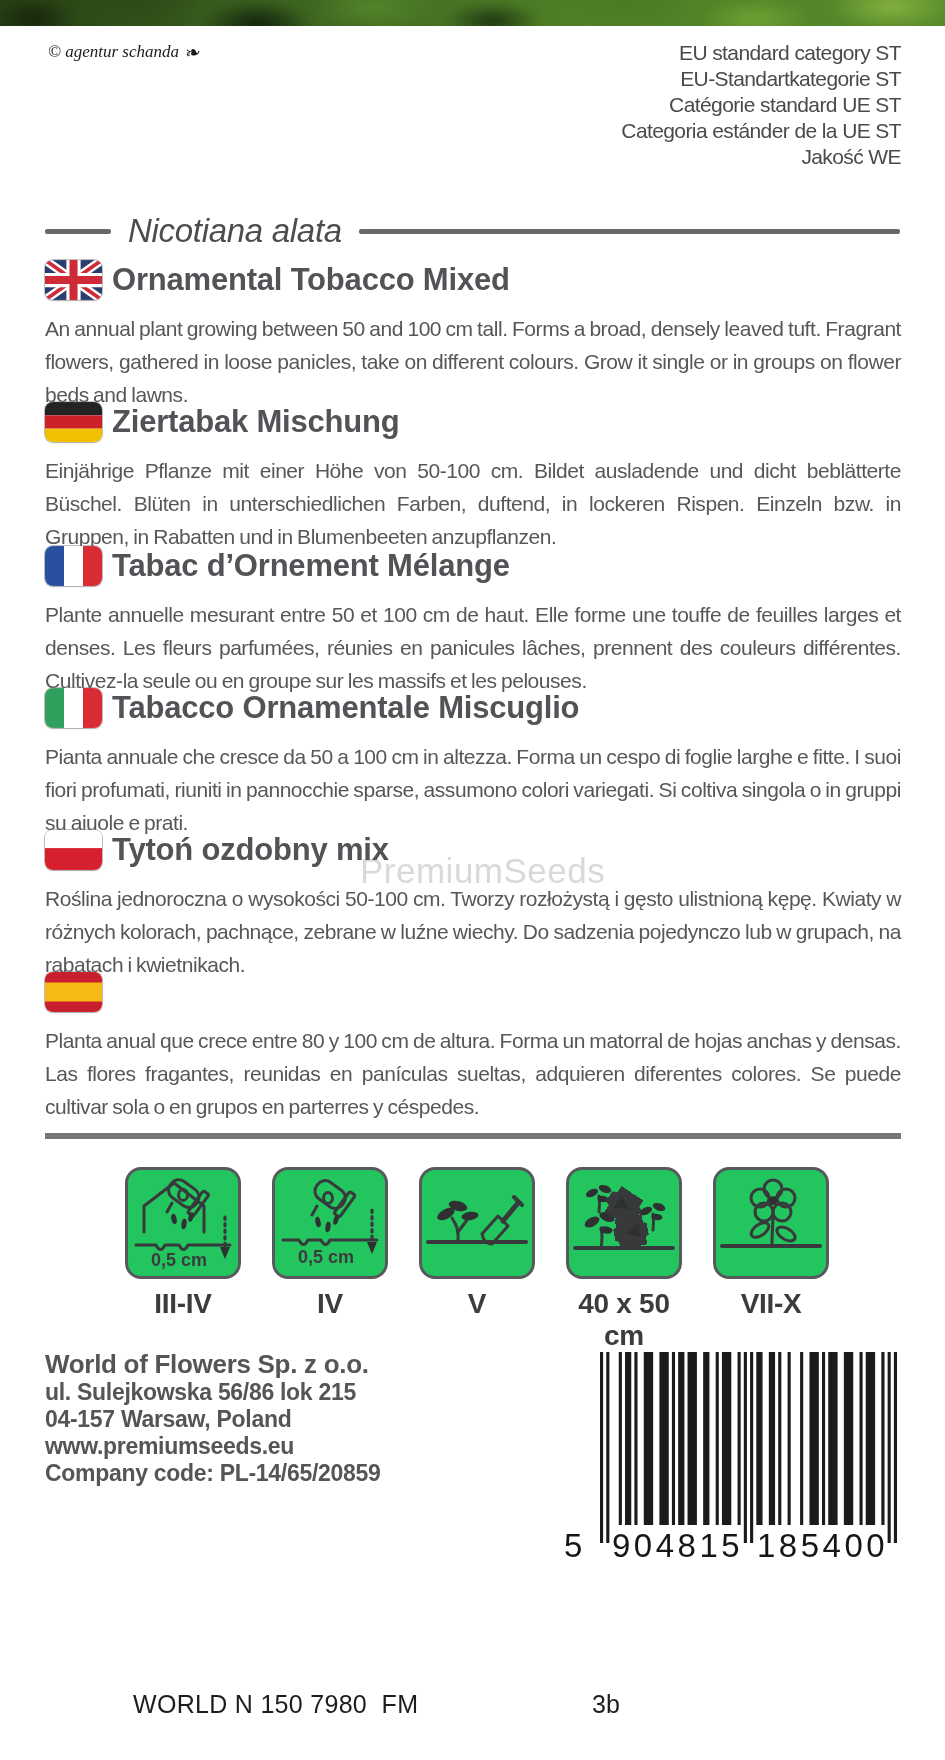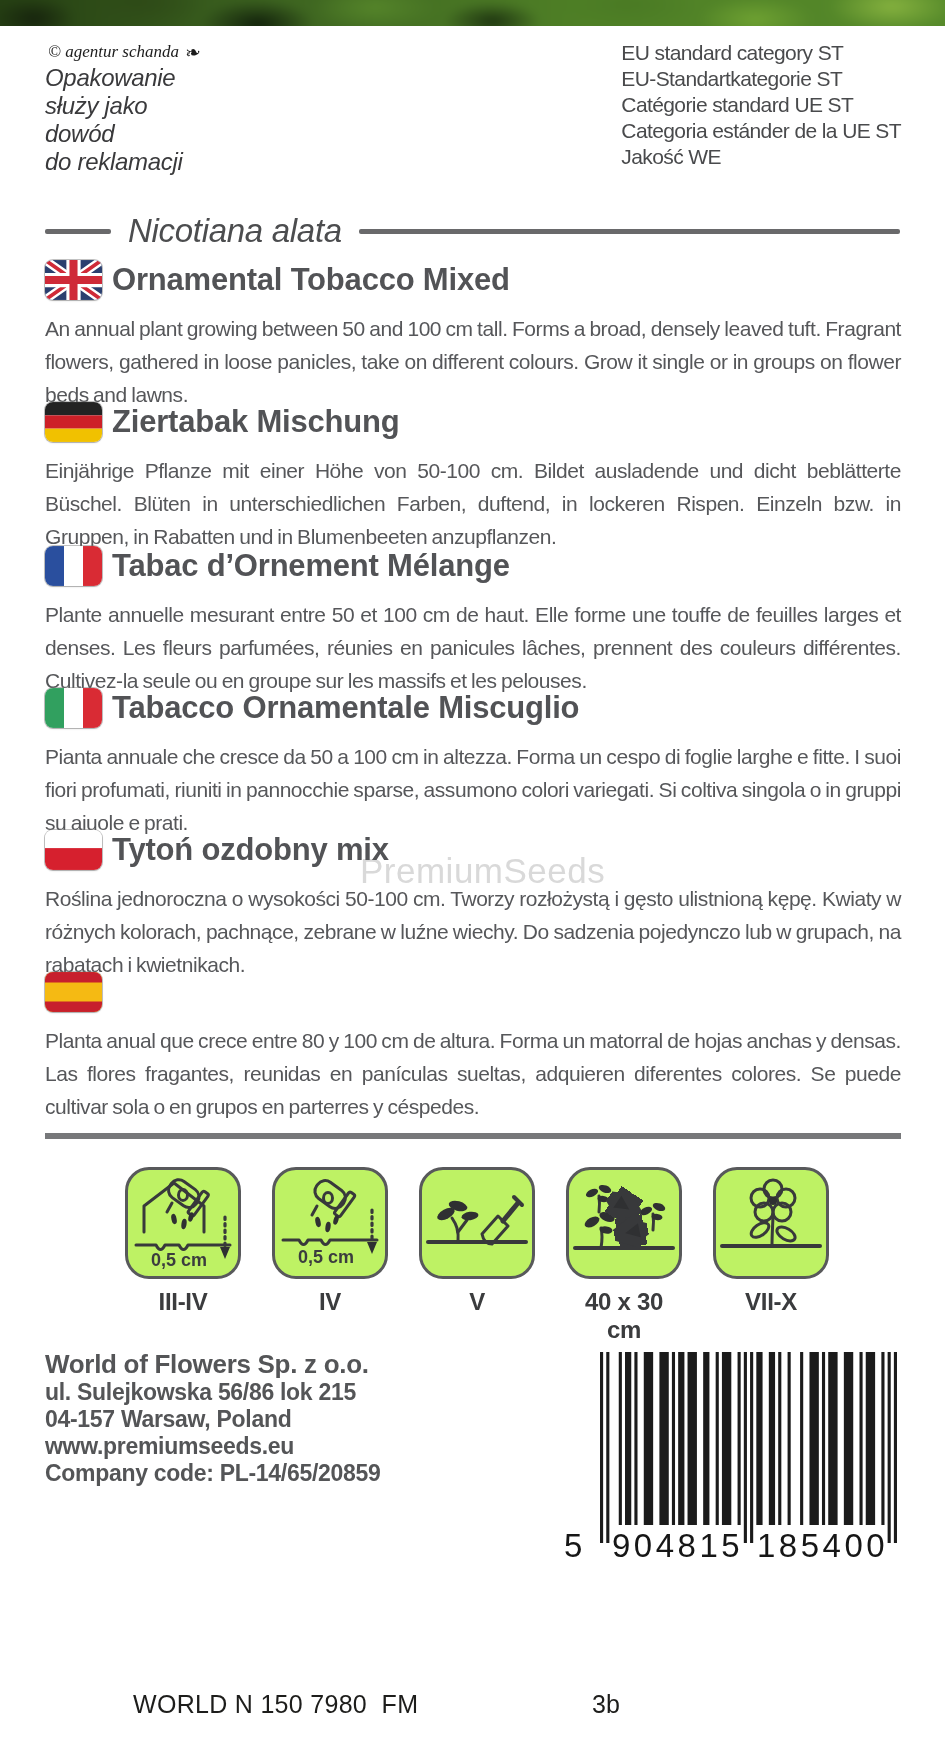--- a/index.html
+++ b/index.html
@@ -20,21 +20,21 @@
       radial-gradient(90px 36px at 93% 38%,#86b23f 0%,rgba(134,178,63,0) 70%),
       linear-gradient(90deg,#243d12,#3d6420 30%,#4f8026 62%,#568a2a 100%);}
 
   .credit{position:absolute;left:48px;top:42px;font-family:"Liberation Serif","DejaVu Serif",serif;
           font-style:italic;font-size:17px;color:#1c1c1c;display:flex;align-items:center;gap:6px;}
   .leaf-glyph{font-style:normal;font-size:19px;line-height:1;transform:rotate(-10deg);}
 
   .claim-note{position:absolute;left:45px;top:64px;font-style:italic;font-size:24px;
               line-height:28px;color:#3a3a3c;letter-spacing:-0.3px;}
 
-  .eu-categories{position:absolute;right:44px;top:40px;font-size:21px;
+  .eu-categories{position:absolute;right:44px;top:40px;text-align:right;font-size:21px;
                  line-height:26px;color:#494a4c;letter-spacing:-0.6px;}
 
   .species-row{position:absolute;left:45px;right:45px;top:212px;display:flex;align-items:center;gap:17px;}
   .rule{height:5px;background:#69696b;border-radius:2px;}
   .rule.long{flex:1;}
   .species-title{font-size:33px;font-weight:normal;font-style:italic;color:#4c4d4f;letter-spacing:-0.3px;white-space:nowrap;}
 
   .lang-section{position:absolute;left:45px;width:856px;z-index:2;}
   .sec-head{display:flex;align-items:center;gap:10px;height:40px;}
   .flag{width:57px;height:40px;border-radius:8px;overflow:hidden;flex:0 0 57px;
@@ -42,23 +42,23 @@
   .flag svg{display:block;width:100%;height:100%;}
   .sec-head h2{margin:0;font-size:31px;font-weight:bold;color:#525356;letter-spacing:-0.2px;white-space:nowrap;}
   .lang-section p{margin:12px 0 0 0;font-size:21px;line-height:33px;color:#56575a;
                   letter-spacing:-0.45px;word-spacing:-1px;text-align:justify;}
 
   .watermark{position:absolute;left:360px;top:851px;z-index:1;font-size:35px;color:#d9d9d9;letter-spacing:0.5px;}
 
   .separator{position:absolute;left:45px;width:856px;top:1133px;height:6px;background:#77787a;}
 
   .picto{position:absolute;top:1167px;width:116px;z-index:2;}
-  .picto-box{width:110px;height:106px;border:3px solid #58595b;border-radius:24px;background:#bef264;}
+  .picto-box{width:110px;height:106px;border:3px solid #58595b;border-radius:16px;background:#22c55e;}
   .picto-box svg{display:block;width:110px;height:106px;}
-  .picto-label{margin-top:9px;text-align:center;font-size:24px;font-weight:bold;color:#3b3c3e;letter-spacing:-0.3px;}
+  .picto-label{margin-top:9px;text-align:center;font-size:28px;font-weight:bold;color:#3b3c3e;letter-spacing:-0.3px;}
 
   .producer{position:absolute;left:45px;top:1350px;color:#545557;font-weight:bold;}
   .producer .name{font-size:26px;line-height:29px;}
   .producer div{font-size:23px;line-height:27px;letter-spacing:-0.3px;}
 
   .barcode-bars{position:absolute;left:600px;top:1352px;width:297px;height:191px;}
   .ean-digit{position:absolute;top:1527px;font-size:33px;color:#161616;font-weight:normal;}
   .ean-first{left:564px;}
   .ean-left{left:612px;letter-spacing:3.5px;}
   .ean-right{left:757px;letter-spacing:3.5px;}
@@ -73,26 +73,20 @@
 
   <div class="photo-strip">
       <div class="blur"></div>
     </div>
 
   <div class="credit">
     <span>© agentur schanda</span>
     <span class="leaf-glyph">❧</span>
   </div>
 
-  <div class="claim-note">
-    <div>Opakowanie</div>
-    <div>służy jako</div>
-    <div>dowód</div>
-    <div>do reklamacji</div>
-  </div>
 
   <div class="eu-categories">
     <div>EU standard category ST</div>
     <div>EU-Standartkategorie ST</div>
     <div>Catégorie standard UE ST</div>
     <div>Categoria estánder de la UE ST</div>
     <div>Jakość WE</div>
   </div>
 
   <div class="species-row">
@@ -270,21 +264,21 @@
         <ellipse cx="90" cy="37" rx="6.5" ry="3.6" fill="#2f3032" stroke="none" transform="rotate(20 90 37)"></ellipse>
         <ellipse cx="88" cy="47" rx="5.5" ry="3.1" fill="#2f3032" stroke="none" transform="rotate(8 88 47)"></ellipse>
         <path d="M32,78 q2,-12 0,-20"></path>
         <ellipse cx="23" cy="52" rx="8" ry="4.4" fill="#2f3032" stroke="none" transform="rotate(-28 23 52)"></ellipse>
         <ellipse cx="38" cy="47" rx="8" ry="4.4" fill="#2f3032" stroke="none" transform="rotate(22 38 47)"></ellipse>
         <ellipse cx="37" cy="60" rx="6.5" ry="3.6" fill="#2f3032" stroke="none" transform="rotate(8 37 60)"></ellipse>
         <line x1="46" y1="30" x2="64" y2="42" stroke-dasharray="2.5 4" stroke-width="3.4" marker-start="url(#ahr)" marker-end="url(#ah)"></line>
         <line x1="72" y1="60" x2="52" y2="64" stroke-dasharray="2.5 4" stroke-width="3.4" marker-start="url(#ahr)" marker-end="url(#ah)"></line>
       </svg>
     </div>
-    <div class="picto-label">40 x 30 cm</div>
+    <div class="picto-label">40 x 50 cm</div>
   </div>
 
   <div class="picto" style="left:713px">
     <div class="picto-box">
       <svg viewBox="0 0 110 106" fill="none" stroke="#38393b" stroke-width="3" stroke-linecap="round" stroke-linejoin="round">
         <line x1="6" y1="76" x2="104" y2="76" stroke-width="4"></line>
         <path d="M56,76 C56,62 57,52 57,44"></path>
         <ellipse cx="44" cy="60" rx="10" ry="5.5" transform="rotate(-35 44 60)"></ellipse>
         <ellipse cx="70" cy="64" rx="10" ry="5.5" transform="rotate(30 70 64)"></ellipse>
         <circle cx="57" cy="19" r="9"></circle>

